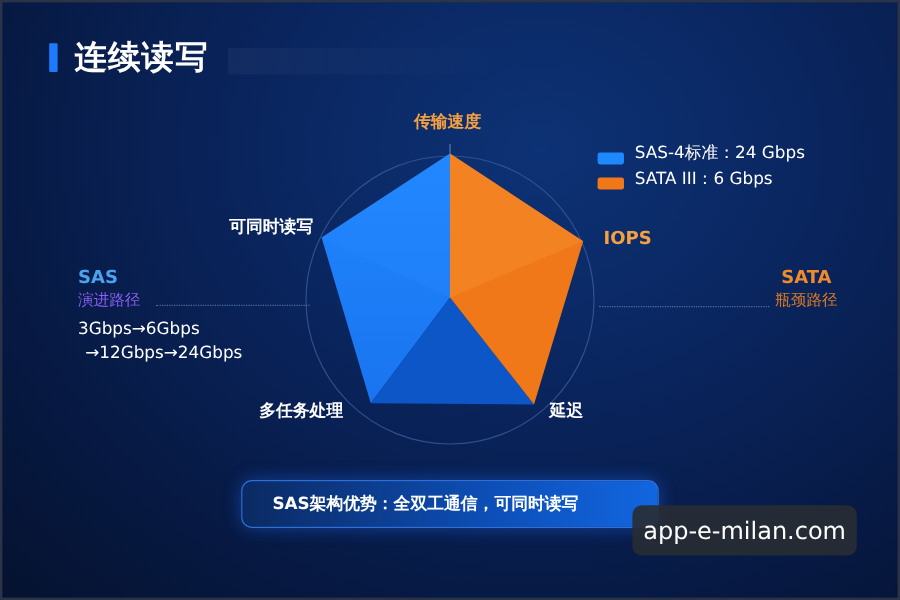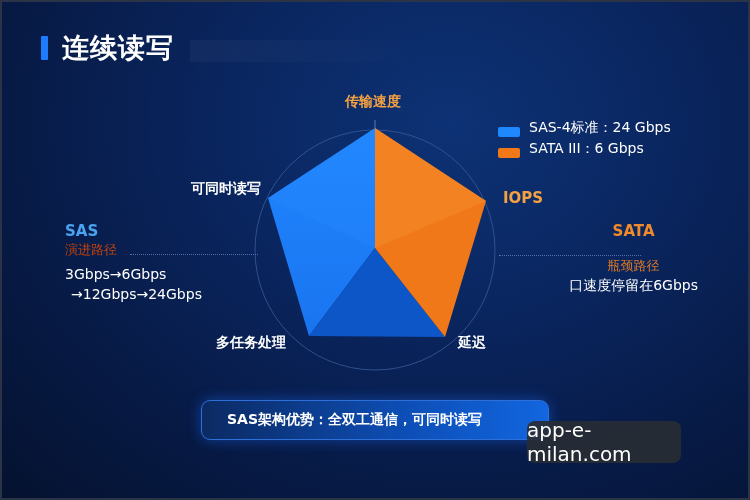--- a/index.html
+++ b/index.html
@@ -19,34 +19,34 @@
   .axis-iops { left:503px; top:189px; color:#f5a142; font-size:15px; }
   .axis-seq { left:191px; top:180px; color:#fff; }
   .axis-multi { left:216px; top:334px; color:#fff; }
   .axis-latency { left:458px; top:334px; color:#fff; }
   .legend { position:absolute; left:498px; top:116px; }
   .legend-row { display:flex; align-items:flex-end; height:21px; }
   .swatch { width:22px; height:10px; border-radius:2px; margin-right:9px; }
   .legend-text { font-size:14px; color:#fff; }
   .side-left { position:absolute; left:65px; top:222px; }
   .side-title-blue { font-size:15px; font-weight:bold; color:#4aa3f0; }
-  .side-sub-blue { font-size:13px; color:#c2410c; margin-top:1px; }
+  .side-sub-blue { font-size:13px; color:#8b5cf6; margin-top:1px; }
   .side-line { font-size:14px; color:#fff; line-height:20px; }
   .side-right { position:absolute; right:52px; top:222px; text-align:center; }
   .side-title-orange { font-size:15px; font-weight:bold; color:#f08a2a; }
-  .side-sub-orange { font-size:13px; color:#e07a22; margin-top:17px; }
+  .side-sub-orange { font-size:13px; color:#e07a22; margin-top:1px; }
   .dotted-left { position:absolute; left:130px; top:254px; width:128px; border-top:1px dotted #4f6fa8; }
   .dotted-right { position:absolute; left:499px; top:255px; width:142px; border-top:1px dotted #4f6fa8; }
   .radar { position:absolute; left:0; top:0; }
   .callout { position:absolute; left:201px; top:400px; width:348px; height:40px; box-sizing:border-box;
     border:1px solid #2f6fd8; border-radius:9px;
     background:linear-gradient(90deg, #0b2a62 0%, #0d4fb8 60%, #1266e0 100%);
     box-shadow:0 0 14px rgba(30,110,255,0.45);
     display:flex; align-items:center; padding-left:25px; font-size:14px; font-weight:bold; color:#fff; }
-  .watermark { position:absolute; left:527px; top:421px; width:154px; height:42px; border-radius:8px;
+  .watermark { position:absolute; left:527px; top:421px; width:187px; height:42px; border-radius:8px;
     background:rgba(40,44,52,0.92); color:#fff; font-size:20px; display:flex; align-items:center;
     justify-content:center; font-family:"DejaVu Sans",sans-serif; }
 </style>
 </head>
 <body>
 
 <div class="frame"></div>
 
 <div class="title-bar"></div>
 <div class="title">连续读写</div>
@@ -94,21 +94,20 @@
 <div class="side-left">
   <div class="side-title-blue">SAS</div>
   <div class="side-sub-blue">演进路径</div>
   <div class="side-line" style="margin-top:5px">3Gbps→6Gbps</div>
   <div class="side-line" style="padding-left:6px">→12Gbps→24Gbps</div>
 </div>
 
 <div class="side-right">
   <div class="side-title-orange">SATA</div>
   <div class="side-sub-orange">瓶颈路径</div>
-  <div class="side-line">口速度停留在6Gbps</div>
 </div>
 
 <div class="callout">
   <span>SAS架构优势：全双工通信，可同时读写</span>
 </div>
 
 <div class="watermark">
   <span>app-e-milan.com</span>
 </div>
 

